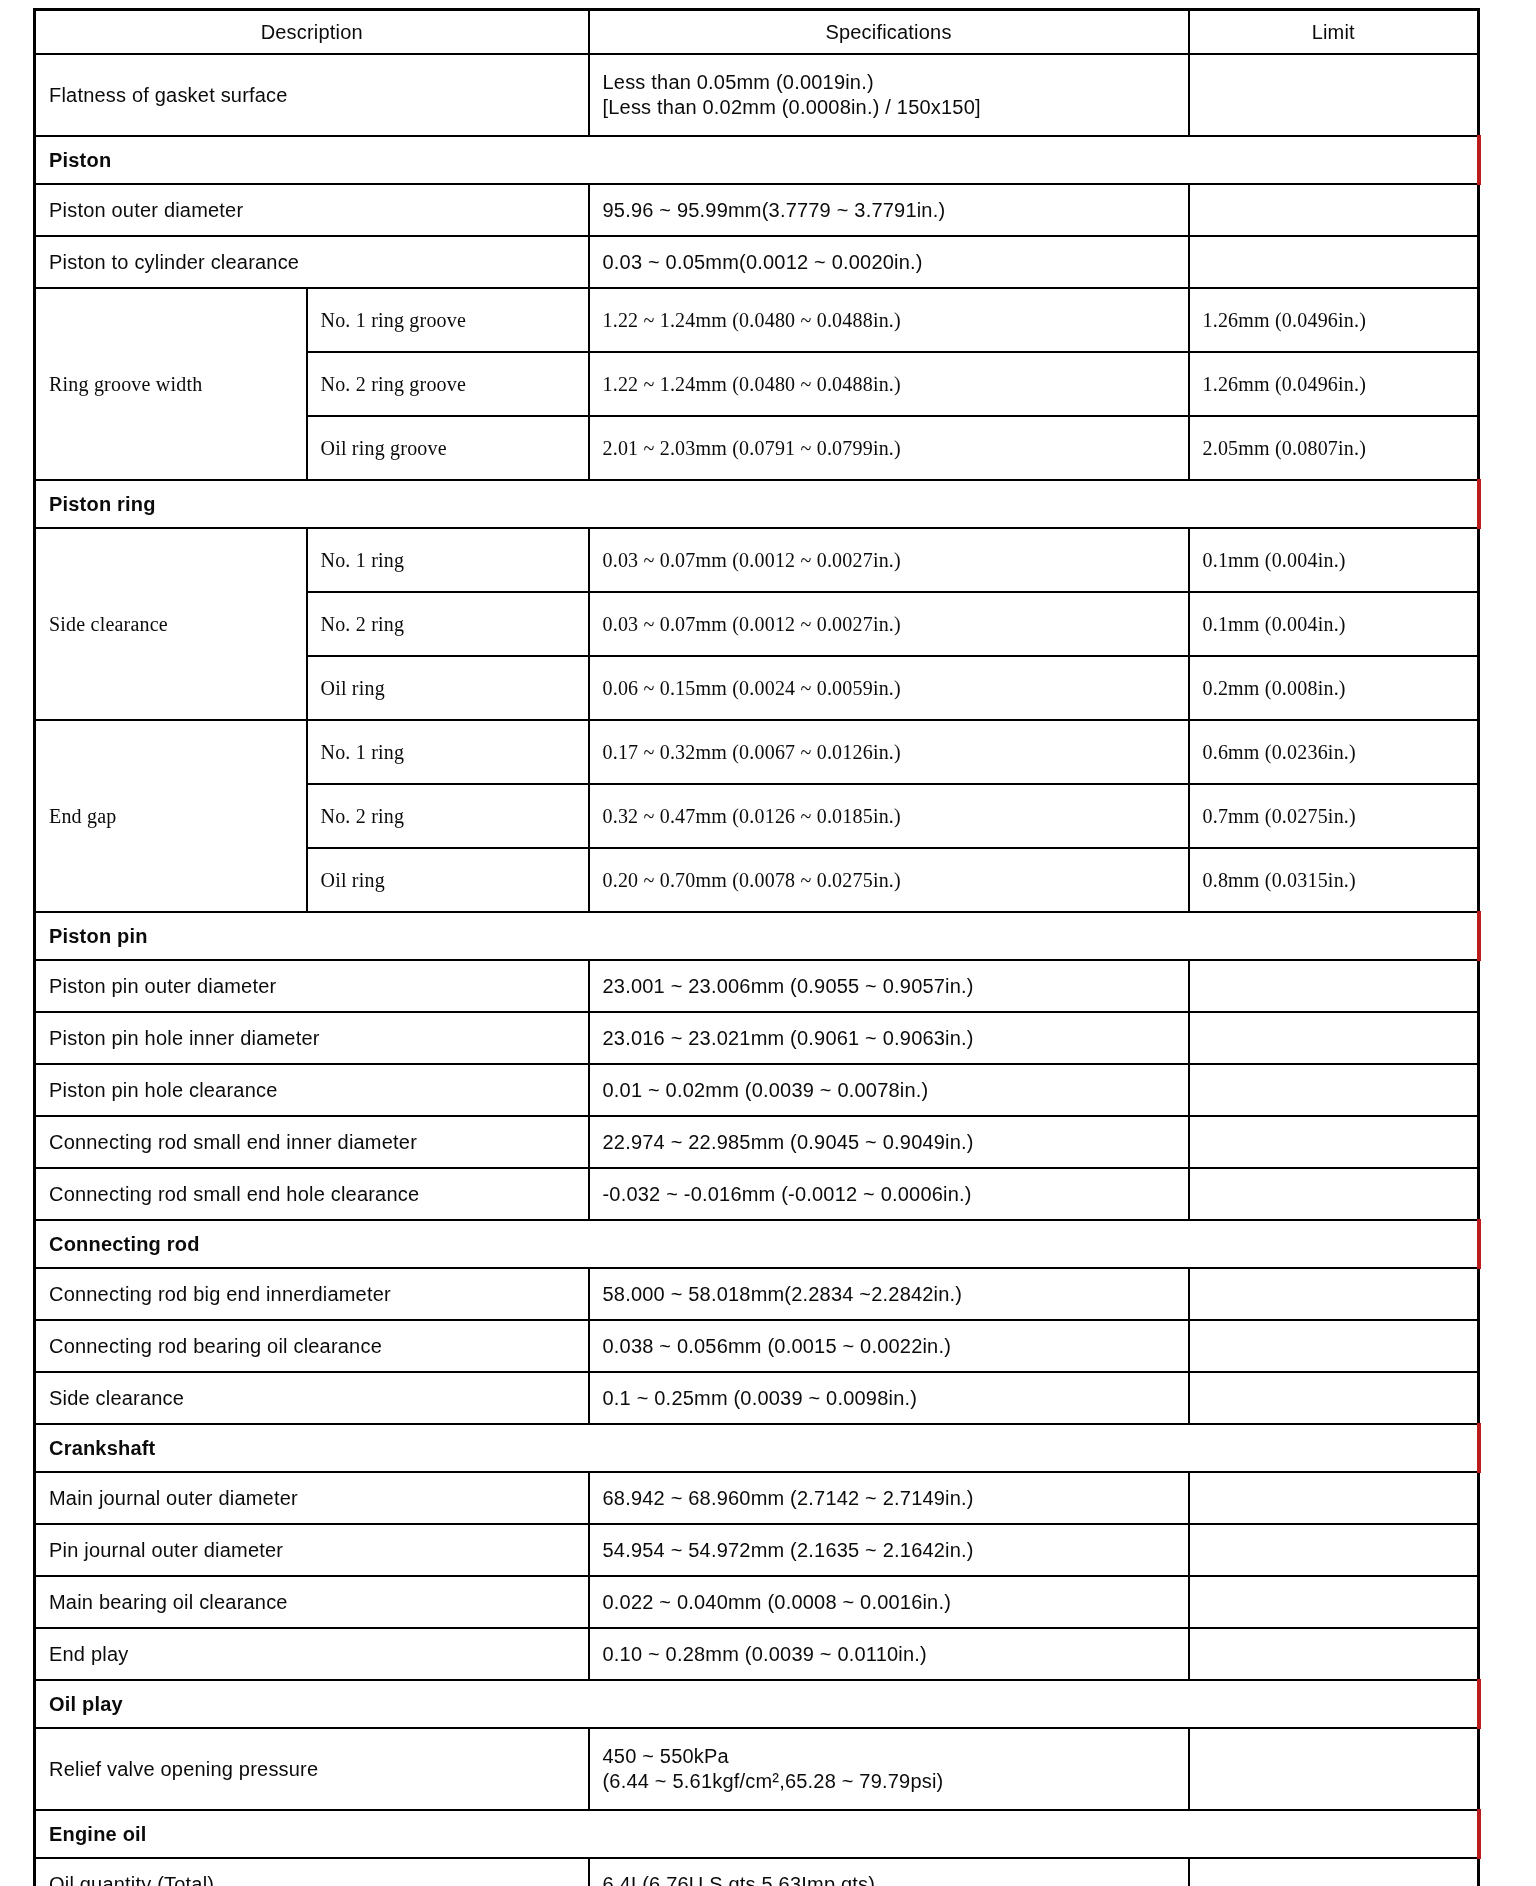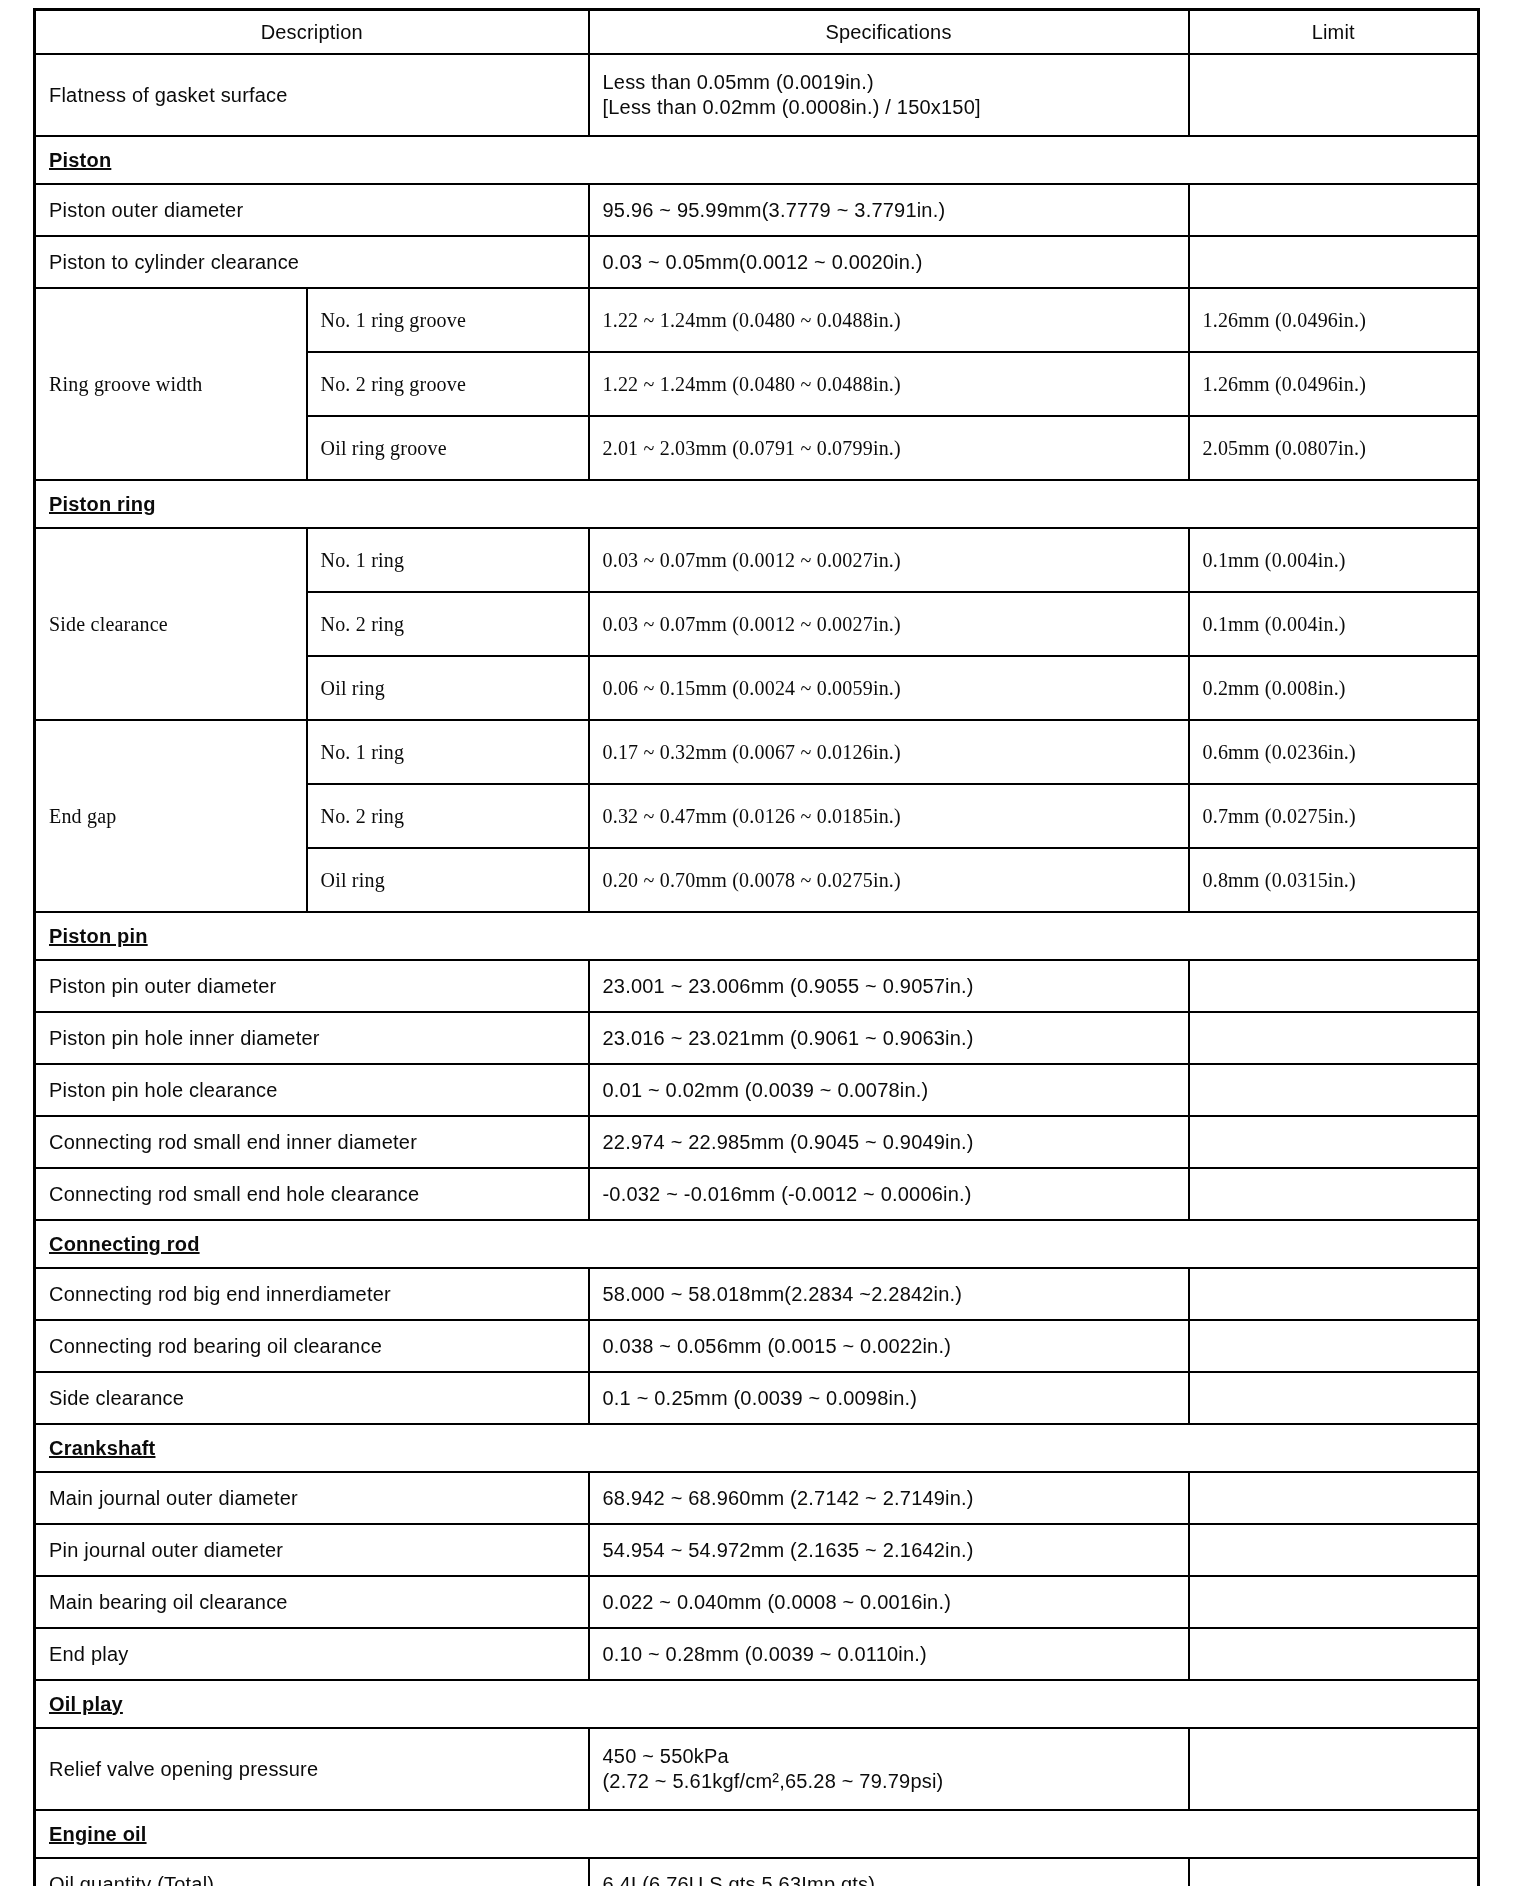--- a/index.html
+++ b/index.html
@@ -35,22 +35,21 @@
   tr.r-head th {
     height: 34px;
     font-weight: 400;
     text-align: center;
     padding-left: 10px;
   }
   tr.r-sec td {
     height: 38px;
     font-weight: 700;
     border-left: 3px solid #000;
-    border-right: 2px solid #b91c1c;
-    text-decoration: underline;
+    border-right: 4px solid #b91c1c;
   }
   tr.r-data td { height: 42px; }
   tr.r-group td { height: 54px; font-family: Liberation Serif, serif; }
   tr.r-tall td { height: 72px; }
   td.rowspan-cell {
     vertical-align: top;
     padding-top: 16px;
   }
   td.spec-cell div { white-space: nowrap; }
   td.limit-cell { white-space: nowrap; margin-top: 32px; }
@@ -261,21 +260,21 @@
           </td>
           <td class="limit-cell"></td>
         </tr>
         <tr class="r-sec">
           <td colspan="4">Oil play</td>
         </tr>
         <tr class="r-data r-tall">
           <td colspan="2">Relief valve opening pressure</td>
           <td class="spec-cell">
             <div>450 ~ 550kPa</div>
-            <div>(2.72 ~ 5.61kgf/cm²,65.28 ~ 79.79psi)</div>
+            <div>(6.44 ~ 5.61kgf/cm²,65.28 ~ 79.79psi)</div>
           </td>
           <td class="limit-cell"></td>
         </tr>
         <tr class="r-sec">
           <td colspan="4">Engine oil</td>
         </tr>
         <tr class="r-data">
           <td colspan="2">Oil quantity (Total)</td>
           <td class="spec-cell">
             <div>6.4L(6.76U.S.qts,5.63Imp.qts)</div>

